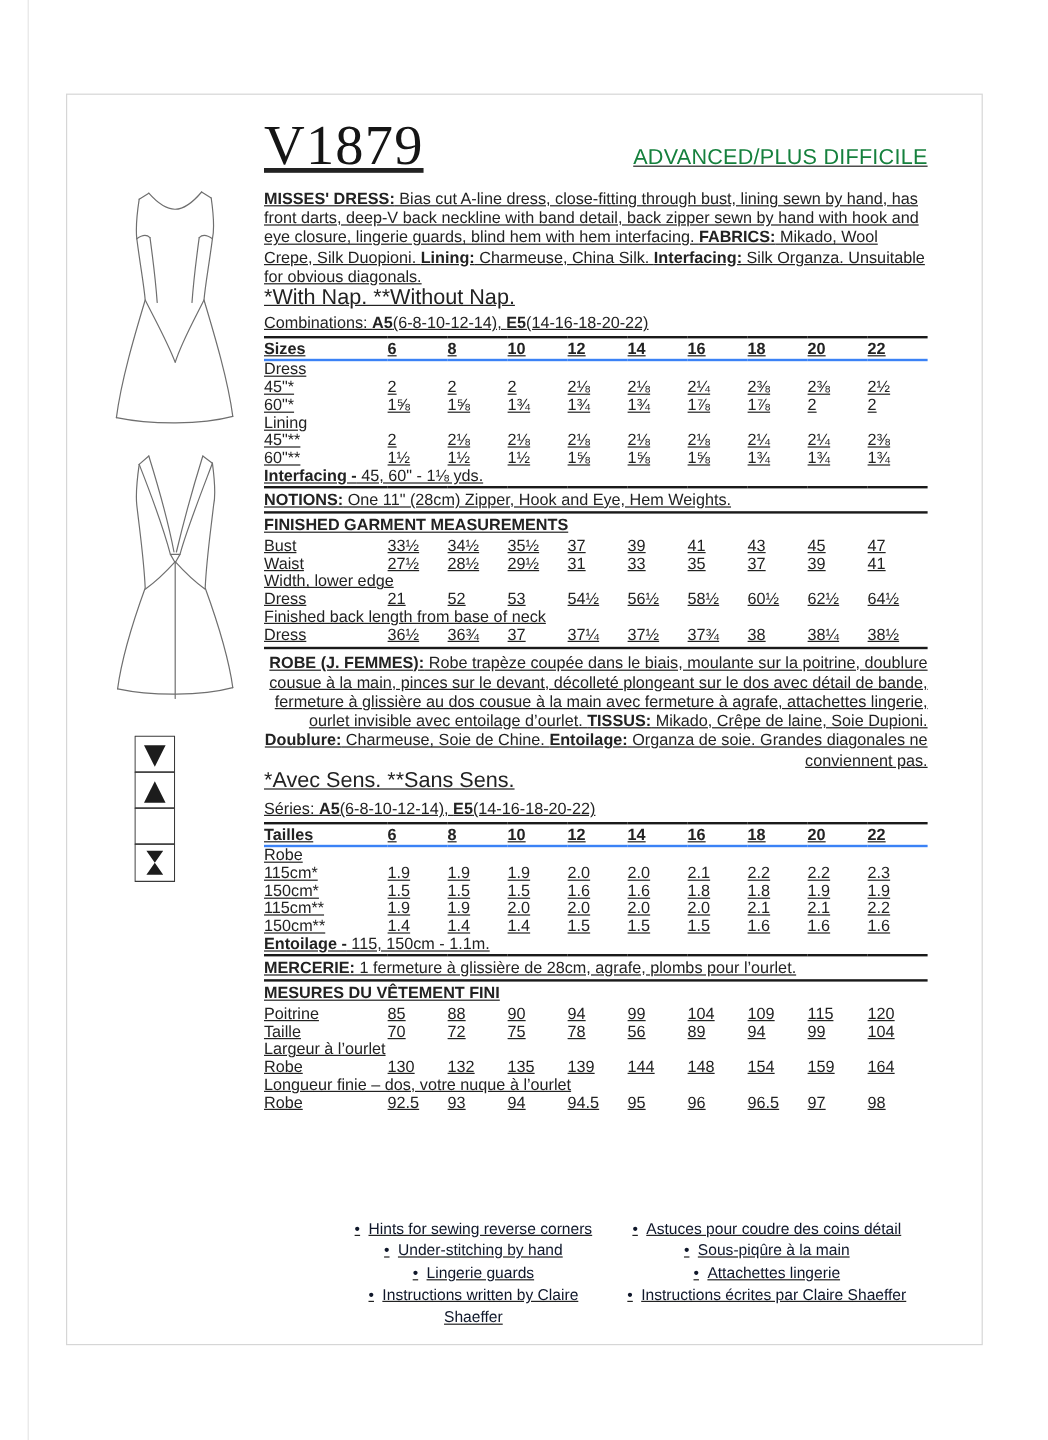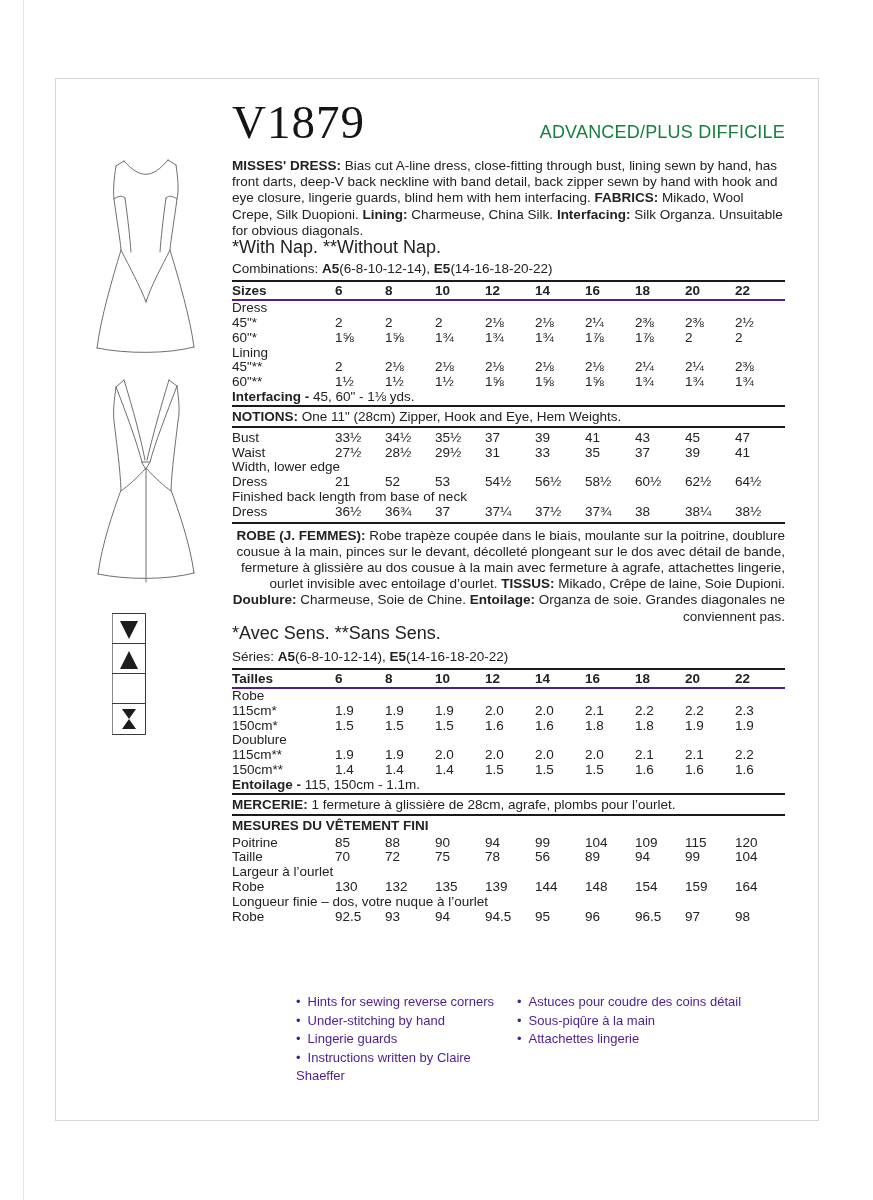--- a/index.html
+++ b/index.html
@@ -8,41 +8,41 @@
     font-family:"Liberation Sans",sans-serif;color:#222;
     -webkit-font-smoothing:antialiased;
   }
   .edge-line{position:absolute;left:23px;top:0;width:1px;height:1200px;background:#e5e5e5;}
   .sheet{position:absolute;left:55px;top:78px;width:762px;height:1041px;border:1px solid #d6d6d6;background:#fff;}
   .fig{position:absolute;}
   .fig svg{display:block;}
   .fig path,.fig rect{fill:none;stroke:#6f6f6f;stroke-width:1;stroke-linecap:round;stroke-linejoin:round;}
   .fig .solid{fill:#1c1c1c;stroke:none;}
   .fig .box{stroke:#3a3a3a;fill:none;}
-  .content{position:absolute;left:176px;top:0;width:553px;}
+  .content{position:absolute;left:164px;top:0;width:553px;text-decoration:underline;}
   .header-row{display:flex;justify-content:space-between;align-items:baseline;margin-top:20px;}
   .pattern-number{font-family:"Liberation Serif",serif;font-size:47px;line-height:1;letter-spacing:1px;color:#151515;}
   .difficulty{font-size:18px;color:#15803d;letter-spacing:0.2px;}
   .body-text{font-size:13.5px;line-height:16.2px;margin-top:12px;}
   .nap-note{font-size:18px;line-height:16.2px;}
   .combo{font-size:13.5px;line-height:16px;margin-top:6px;}
   .bold{font-weight:bold;}
   table.dtable{width:100%;border-collapse:collapse;table-layout:fixed;margin-top:3px;}
   table.dtable th,table.dtable td{
     font-size:13.5px;height:14.8px;line-height:14.8px;padding:0;margin:0;
     text-align:left;vertical-align:bottom;white-space:nowrap;font-weight:normal;color:#222;
   }
   table.dtable thead th{font-weight:bold;height:17px;}
-  table.dtable.ruled thead th{border-top:2px solid #1a1a1a;border-bottom:2px solid #4c1d95;margin-left:43px;}
+  table.dtable.ruled thead th{border-top:2px solid #1a1a1a;border-bottom:2px solid #3b82f6;margin-left:43px;}
   table.dtable.ruled{border-bottom:2px solid #1a1a1a;}
   .line-note{font-size:13.5px;line-height:15px;padding:2px 0;border-bottom:2px solid #1a1a1a;}
   .t-heading{font-size:13.5px;font-weight:bold;line-height:15px;margin-top:2px;}
   .french-desc{border-top:2px solid #1a1a1a;margin-top:2px;padding-top:4px;text-align:right;}
   .series{font-size:13.5px;line-height:16px;margin-top:8px;}
-  .bullets{display:flex;margin-top:69px;font-size:13px;line-height:18.5px;color:#4c1d95;}
+  .bullets{display:flex;margin-top:88px;font-size:13px;line-height:18.5px;color:#0f172a;text-align:center;}
   .bullets .col1{width:285px;padding-left:64px;box-sizing:border-box;}
   .bullets .col2{flex:1;}
   .bullet-item .dot{margin-right:7px;}
 </style>
 </head>
 <body>
 
 <div class="edge-line"></div>
 
 <div class="sheet">
@@ -181,20 +181,21 @@
             <td>1¾</td>
           </tr>
           <tr>
             <td colspan="10"><span class="bold">Interfacing -</span><span> 45, 60" - 1⅛ yds.</span></td>
           </tr>
         </tbody>
       </table>
 
     <div class="line-note"><span class="bold">NOTIONS:</span><span> One 11" (28cm) Zipper, Hook and Eye, Hem Weights.</span></div>
 
+    <div class="t-heading">FINISHED GARMENT MEASUREMENTS</div>
     <table class="dtable">
         <colgroup>
           <col style="width: 103px;">
           <col>
           <col>
           <col>
           <col>
           <col>
           <col>
           <col>
@@ -311,23 +312,20 @@
             <td>150cm*</td>
             <td>1.5</td>
             <td>1.5</td>
             <td>1.5</td>
             <td>1.6</td>
             <td>1.6</td>
             <td>1.8</td>
             <td>1.8</td>
             <td>1.9</td>
             <td>1.9</td>
-          </tr>
-          <tr>
-            <td colspan="10" class="bold">Doublure</td>
           </tr>
           <tr>
             <td>115cm**</td>
             <td>1.9</td>
             <td>1.9</td>
             <td>2.0</td>
             <td>2.0</td>
             <td>2.0</td>
             <td>2.0</td>
             <td>2.1</td>
@@ -430,17 +428,18 @@
       <div class="col1">
           <div class="bullet-item"><span class="dot">•</span><span>Hints for sewing reverse corners</span></div>
           <div class="bullet-item"><span class="dot">•</span><span>Under-stitching by hand</span></div>
           <div class="bullet-item"><span class="dot">•</span><span>Lingerie guards</span></div>
           <div class="bullet-item"><span class="dot">•</span><span>Instructions written by Claire Shaeffer</span></div>
         </div>
       <div class="col2">
           <div class="bullet-item"><span class="dot">•</span><span>Astuces pour coudre des coins détail</span></div>
           <div class="bullet-item"><span class="dot">•</span><span>Sous-piqûre à la main</span></div>
           <div class="bullet-item"><span class="dot">•</span><span>Attachettes lingerie</span></div>
+          <div class="bullet-item"><span class="dot">•</span><span>Instructions écrites par Claire Shaeffer</span></div>
         </div>
     </div>
 
   </div>
 </div>
 
 </body></html>

